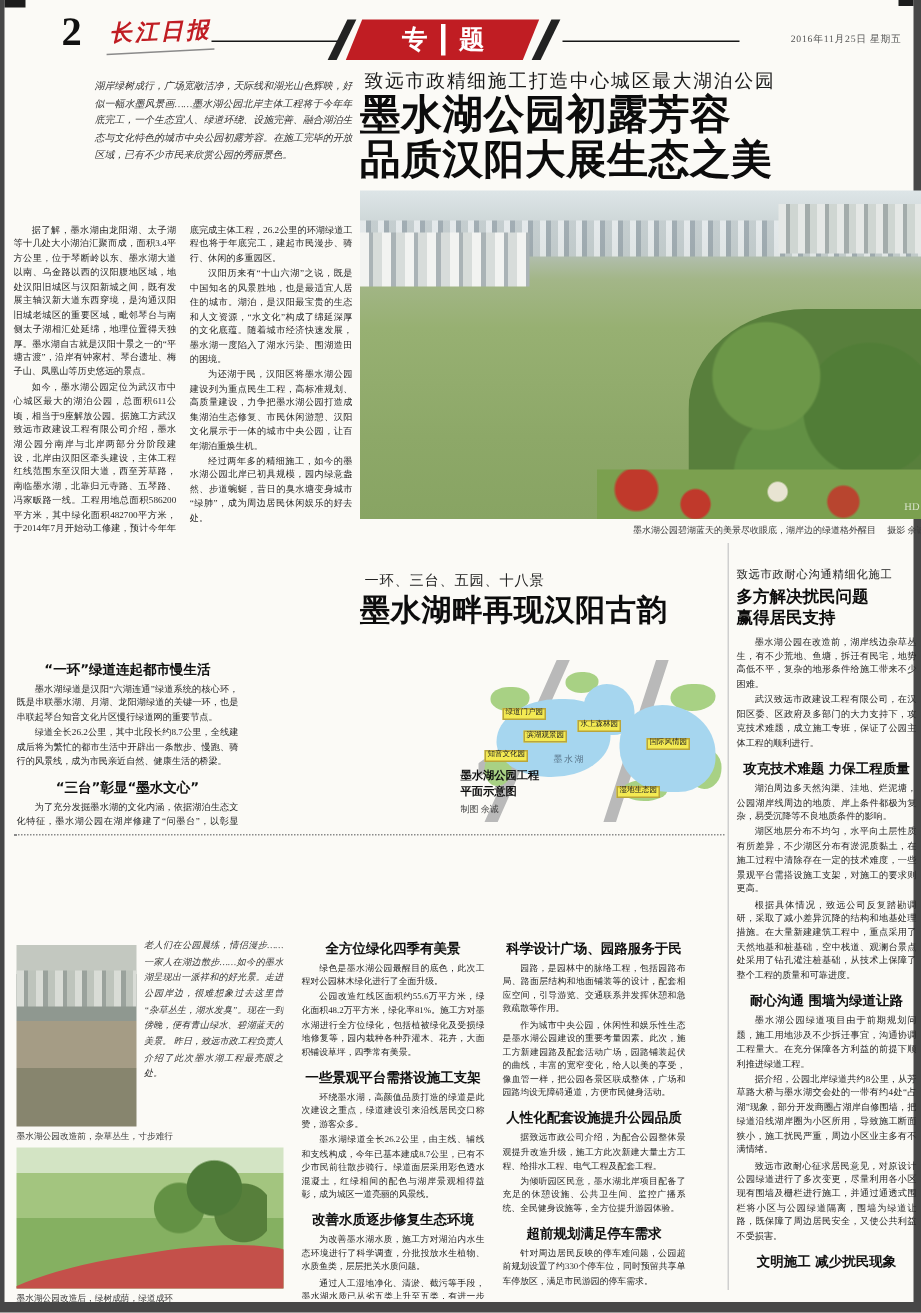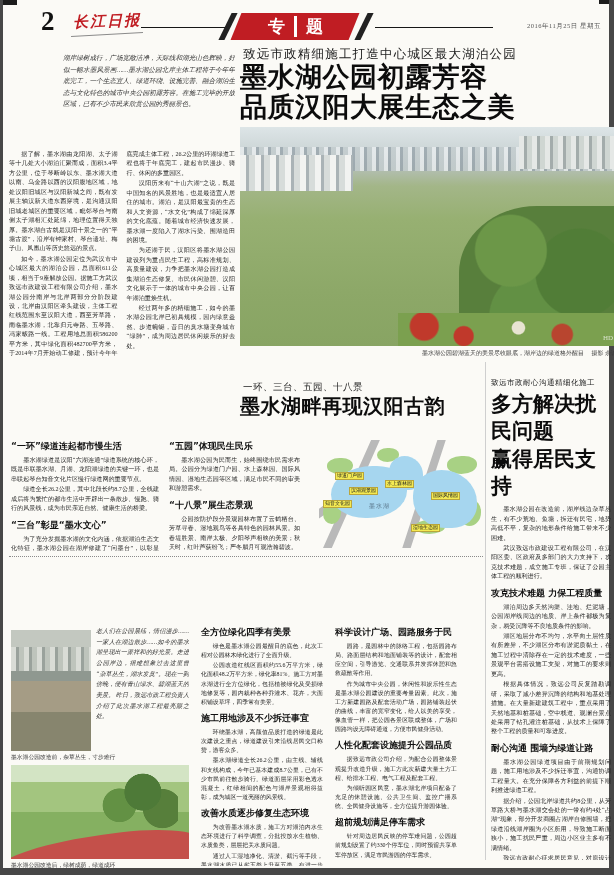--- a/index.html
+++ b/index.html
@@ -22,27 +22,27 @@
   .banner{left:233px;top:13px;width:118px;height:27px;background:#c01d23;
           transform:skewX(-22deg);display:flex;align-items:center;justify-content:center;gap:9px;}
   .banner span{color:#fff;font-weight:bold;font-size:17px;transform:skewX(22deg);}
   .banner .bslash{width:3px;height:21px;background:#fff;}
   .dateline{right:8px;top:22px;font-size:6.5px;color:#555;letter-spacing:.5px;}
 
   
   .kicker-lg{font-size:12.5px;color:#1a1a1a;letter-spacing:1.2px;}
   .headline-xl{font-size:27px;font-weight:900;color:#0c0c0c;line-height:1.12;letter-spacing:.5px;}
   .headline-l{font-size:20px;font-weight:700;color:#0c0c0c;letter-spacing:.5px;}
-  .headline-m{font-size:21px;font-weight:900;color:#0c0c0c;line-height:1.3;}
+  .headline-m{font-size:11px;font-weight:900;color:#0c0c0c;line-height:1.3;}
   .kicker-s{font-size:8.5px;color:#222;letter-spacing:.5px;}
   .bodytxt{font-size:6.1px;line-height:1.55;color:#262626;text-align:justify;}
   .bodytxt p{margin:0 0 1px 0;text-indent:2em;}
   .lead{font-size:6.6px;line-height:1.75;color:#333;text-align:justify;font-style:italic;}
   .subhead{font-family:"DejaVu Sans","Liberation Sans",sans-serif;font-size:9px;font-weight:bold;
-           color:#111;margin:5px 0 3px 0;}
+           color:#111;margin:5px 0 3px 0;text-align:center;}
   .caption{font-size:6px;color:#3a3a3a;}
   .twocol{column-count:2;column-gap:9px;overflow:hidden;}
 
   
   .photo{left:237px;top:127px;width:377px;height:219px;overflow:hidden;
     background:linear-gradient(180deg,#dde5e7 0%,#ccd5d6 11%,#b7c1bd 17%,#a3b688 27%,
                #97b072 42%,#8da868 75%,#88a463 100%);}
   .ph-city{position:absolute;left:0;top:9%;width:100%;height:11%;opacity:.85;
     background:repeating-linear-gradient(90deg,#e8ecee 0 4px,#9aa6ad 4px 7px,#c3ccce 7px 12px);}
   .ph-towers-l{position:absolute;left:0;top:13%;width:30%;height:16%;
@@ -164,31 +164,20 @@
     <div class="bodytxt">
       <p>墨水湖绿道是汉阳“六湖连通”绿道系统的核心环，既是串联墨水湖、月湖、龙阳湖绿道的关键一环，也是串联起琴台知音文化片区慢行绿道网的重要节点。</p>
       <p>绿道全长26.2公里，其中北段长约8.7公里，全线建成后将为繁忙的都市生活中开辟出一条散步、慢跑、骑行的风景线，成为市民亲近自然、健康生活的桥梁。</p>
     </div>
     <div class="subhead">“三台”彰显“墨水文心”</div>
     <div class="bodytxt">
       <p>为了充分发掘墨水湖的文化内涵，依据湖泊生态文化特征，墨水湖公园在湖岸修建了“问墨台”，以彰显“墨水文心”的人文意蕴；在北岸修建了“观澜台”，以体现“高山流水”的民间传统文化；“知音台”与平湖相望布置，以体现湖泊生态文化。三台呈三足鼎立之势，共同构成公园文化景观中心。</p>
     </div>
   </div>
 
-  <div class="abs" style="left:166px;top:440px;width:131px;height:112px;overflow:hidden;">
-    <div class="subhead" style="margin-top:0;">“五园”体现民生民乐</div>
-    <div class="bodytxt">
-      <p>墨水湖公园为民而生，始终围绕市民需求布局。公园分为绿道门户园、水上森林园、国际风情园、湿地生态园等区域，满足市民不同的审美和游憩需求。</p>
-    </div>
-    <div class="subhead">“十八景”展生态景观</div>
-    <div class="bodytxt">
-      <p>公园按防护段分景观园林布置了云鹤栖台、芳草寻春、湿地观鸟等各具特色的园林风景。如春堤胜景、南岸太极、夕阳琴声相映的美景；秋天时，红叶芦荻纷飞；严冬腊月可观浩瀚碧波。</p>
-
-    </div>
-  </div>
 
   <div class="abs map">
     <div class="road r1"></div>
     <div class="road r2"></div>
     <div class="road r3"></div>
     <div class="greenpatch g1"></div>
     <div class="greenpatch g2"></div>
     <div class="greenpatch g3"></div>
     <div class="greenpatch g4"></div>
     <div class="greenpatch g5"></div>
@@ -197,20 +186,25 @@
     <div class="lakeblob lb2"></div>
     <div class="lakeblob lb3"></div>
     <div class="chip c1">绿道门户园</div>
     <div class="chip c2">滨湖观景园</div>
     <div class="chip c3">知音文化园</div>
     <div class="chip c4">水上森林园</div>
     <div class="chip c5">国际风情园</div>
     <div class="chip c6">湿地生态园</div>
     <div class="lakelabel">墨水湖</div>
   </div>
+  <div class="abs map-cap">
+    <div class="t">墨水湖公园工程</div>
+    <div class="t">平面示意图</div>
+    <div class="c">制图 余诚</div>
+  </div>
 
   <div class="abs vline"></div>
   <div class="abs" style="left:488px;top:378px;width:120px;height:482px;overflow:hidden;">
     <div class="kicker-s" style="font-size:7.5px;">致远市政耐心沟通精细化施工</div>
     <div class="headline-m sans" style="margin:3px 0 5px 0;">
       <div>多方解决扰民问题</div>
       <div>赢得居民支持</div>
     </div>
     <div class="bodytxt">
       <p>墨水湖公园在改造前，湖岸线边杂草丛生，有不少荒地、鱼塘，拆迁有民宅，地势高低不平，复杂的地形条件给施工带来不少困难。</p>
@@ -247,21 +241,21 @@
     <div class="trees"></div>
   </div>
   <div class="abs bcap" style="left:8px;top:861px;width:178px;">墨水湖公园改造后，绿树成荫，绿道成环</div>
 
   <div class="abs" style="left:198px;top:626px;width:122px;height:240px;overflow:hidden;">
     <div class="subhead" style="margin-top:0;">全方位绿化四季有美景</div>
     <div class="bodytxt" style="font-size:5.9px;">
       <p>绿色是墨水湖公园最醒目的底色，此次工程对公园林木绿化进行了全面升级。</p>
       <p>公园改造红线区面积约55.6万平方米，绿化面积48.2万平方米，绿化率81%。施工方对墨水湖进行全方位绿化，包括植被绿化及受损绿地修复等，园内栽种各种乔灌木、花卉，大面积铺设草坪，四季常有美景。</p>
     </div>
-    <div class="subhead">施工用地涉及不少拆迁事宜</div>
+    <div class="subhead">一些景观平台需搭设施工支架</div>
     <div class="bodytxt" style="font-size:5.9px;">
       <p>环绕墨水湖，高颜值品质打造的绿道是此次建设之重点，绿道建设引来沿线居民交口称赞，游客众多。</p>
       <p>墨水湖绿道全长26.2公里，由主线、辅线和支线构成，今年已基本建成8.7公里，已有不少市民前往散步骑行。绿道面层采用彩色透水混凝土，红绿相间的配色与湖岸景观相得益彰，成为城区一道亮丽的风景线。</p>
     </div>
     <div class="subhead">改善水质逐步修复生态环境</div>
     <div class="bodytxt" style="font-size:5.9px;">
       <p>为改善墨水湖水质，施工方对湖泊内水生态环境进行了科学调查，分批投放水生植物、水质鱼类，层层把关水质问题。</p>
       <p>通过人工湿地净化、清淤、截污等手段，墨水湖水质已从劣五类上升至五类，有进一步整治提升的潜力。水质净化后，沉水植物生长茂密，为鸟类提供了栖息环境，水质保持稳定向好。</p>
     </div>
   </div>

